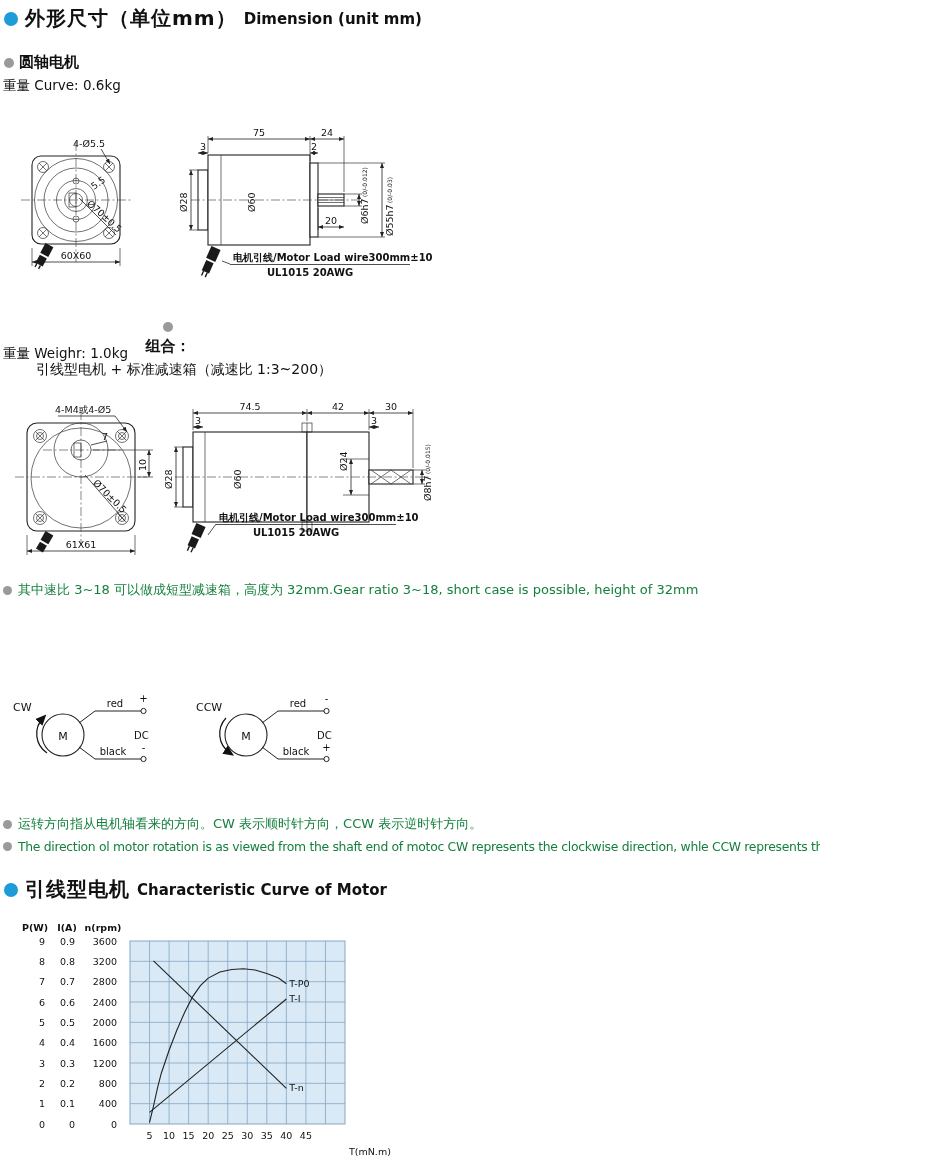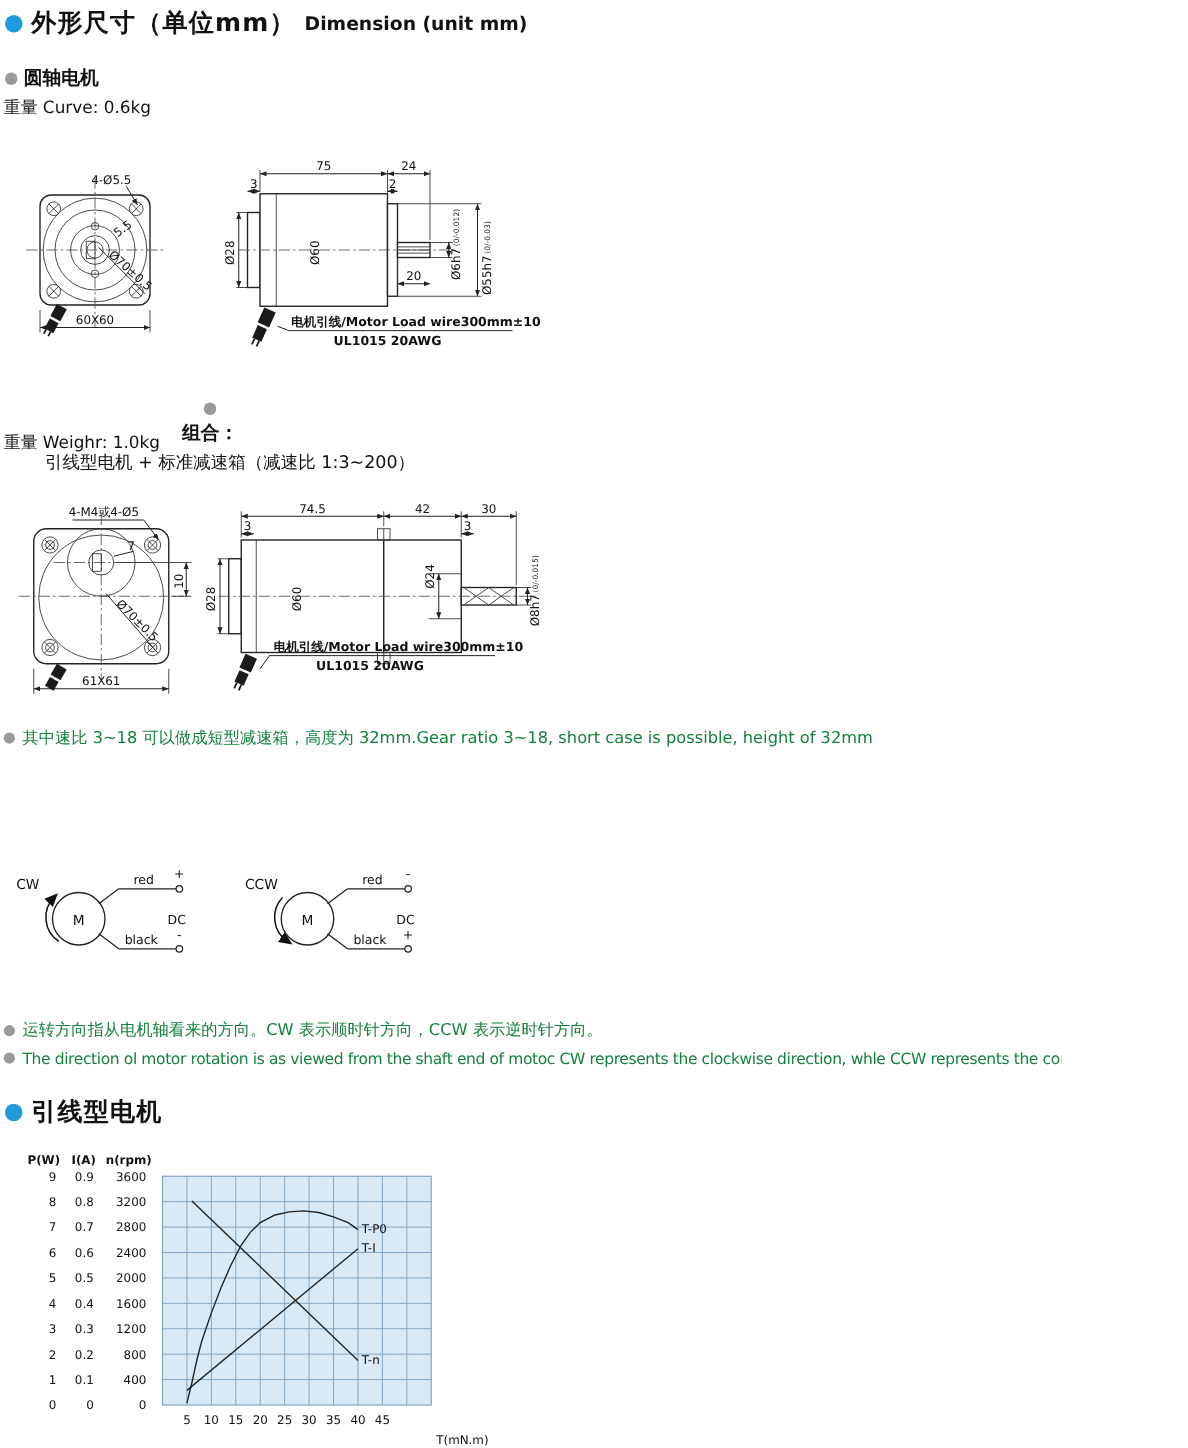--- a/index.html
+++ b/index.html
@@ -1,17 +1,17 @@
 <!DOCTYPE html>
 <html><head>
 <meta charset="utf-8">
 <style>
   html,body{margin:0;padding:0;background:#fff;}
   .page{position:relative;width:820px;height:1158px;background:#fff;overflow:hidden;
-        font-family:"DejaVu Sans","Liberation Sans",sans-serif;color:#111;padding-left:29px;}
+        font-family:"DejaVu Sans","Liberation Sans",sans-serif;color:#111;}
   .abs{position:absolute;}
   .sec-title{display:flex;align-items:center;gap:7px;}
   .dot-blue{width:14px;height:14px;border-radius:50%;flex:0 0 auto;}
   .dot-gray{width:10px;height:10px;border-radius:50%;background:#9a9a9a;flex:0 0 auto;}
   .dot-gray.sm{width:9px;height:9px;}
   .zh-big{font-size:20px;font-weight:bold;letter-spacing:1px;}
   .en-big{font-size:15px;font-weight:bold;}
   .subhead{display:flex;align-items:center;gap:5px;font-size:15px;font-weight:bold;}
   .subhead .rest{font-weight:normal;font-size:14px;margin-left:32px;}
   .plain{font-size:13.5px;}
@@ -374,20 +374,21 @@
     <span>运转方向指从电机轴看来的方向。CW 表示顺时针方向，CCW 表示逆时针方向。</span>
   </div>
   <div class="abs note en" style="top:839px;left:3px;">
     <span class="dot-gray sm"></span>
     <span>The direction ol motor rotation is as viewed from the shaft end of motoc CW represents the clockwise direction, whle CCW represents the counterdockwise direction</span>
   </div>
 
   <div class="abs sec-title" style="top:876px;left:4px;">
     <span class="dot-blue" style="background:#1E9CD9"></span>
     <span class="zh-big">引线型电机</span>
+    <span class="en-big">Characteristic Curve of Motor</span>
   </div>
 
   <svg id="curve-chart" class="abs" style="top:915px;left:13px;" width="420" height="245" viewBox="0 0 420 245">
       <rect x="117" y="26" width="215" height="183" fill="#D9EAF6" stroke="#85A6C3" stroke-width="1"></rect>
       <line x1="136.54545454545456" y1="26" x2="136.54545454545456" y2="209" stroke="#85A6C3" stroke-width="0.8"></line>
       <line x1="156.0909090909091" y1="26" x2="156.0909090909091" y2="209" stroke="#85A6C3" stroke-width="0.8"></line>
       <line x1="175.63636363636363" y1="26" x2="175.63636363636363" y2="209" stroke="#85A6C3" stroke-width="0.8"></line>
       <line x1="195.1818181818182" y1="26" x2="195.1818181818182" y2="209" stroke="#85A6C3" stroke-width="0.8"></line>
       <line x1="214.72727272727272" y1="26" x2="214.72727272727272" y2="209" stroke="#85A6C3" stroke-width="0.8"></line>
       <line x1="234.27272727272725" y1="26" x2="234.27272727272725" y2="209" stroke="#85A6C3" stroke-width="0.8"></line>

